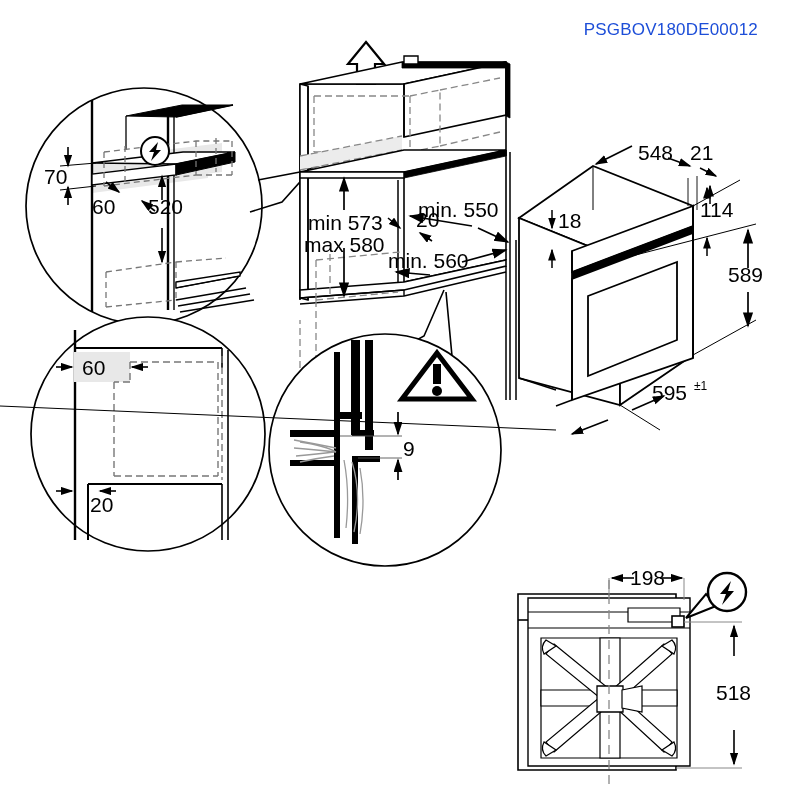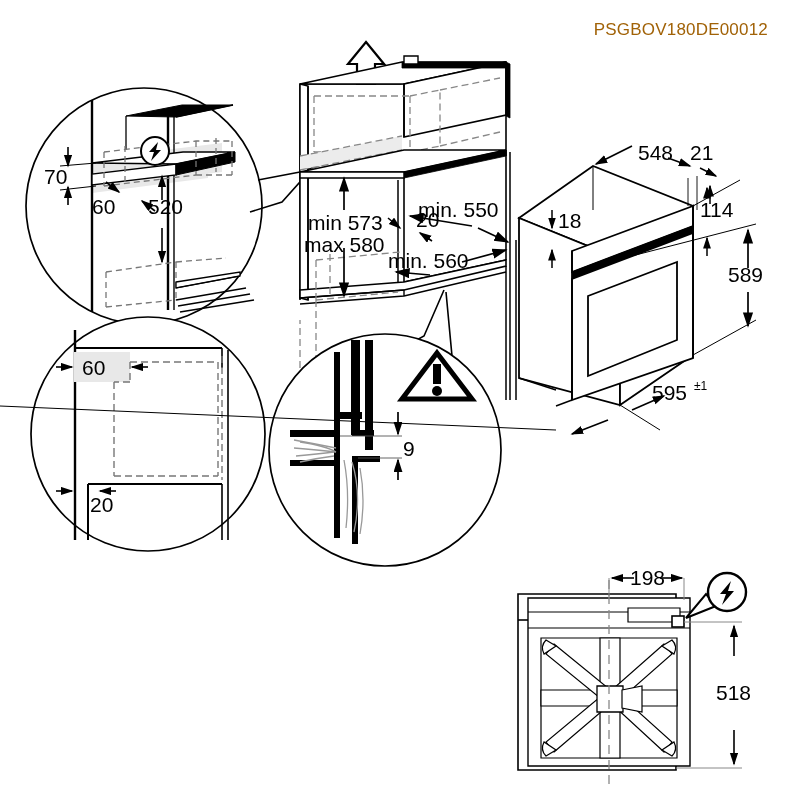--- a/index.html
+++ b/index.html
@@ -17,24 +17,24 @@
   }
   #drawing {
     position: absolute;
     left: 0;
     top: 0;
     width: 800px;
     height: 800px;
   }
   .doc-code {
     position: absolute;
-    right: 32px;
+    right: 42px;
     top: 20px;
     font-size: 17px;
-    color: #a16207;
+    color: #1d4ed8;
     letter-spacing: 0.2px;
     font-family: "Liberation Sans", sans-serif;
     white-space: nowrap;
   }
   text {
     font-family: "Liberation Sans", sans-serif;
     fill: #000000;
   }
   .dim-label {
     font-size: 21px;

